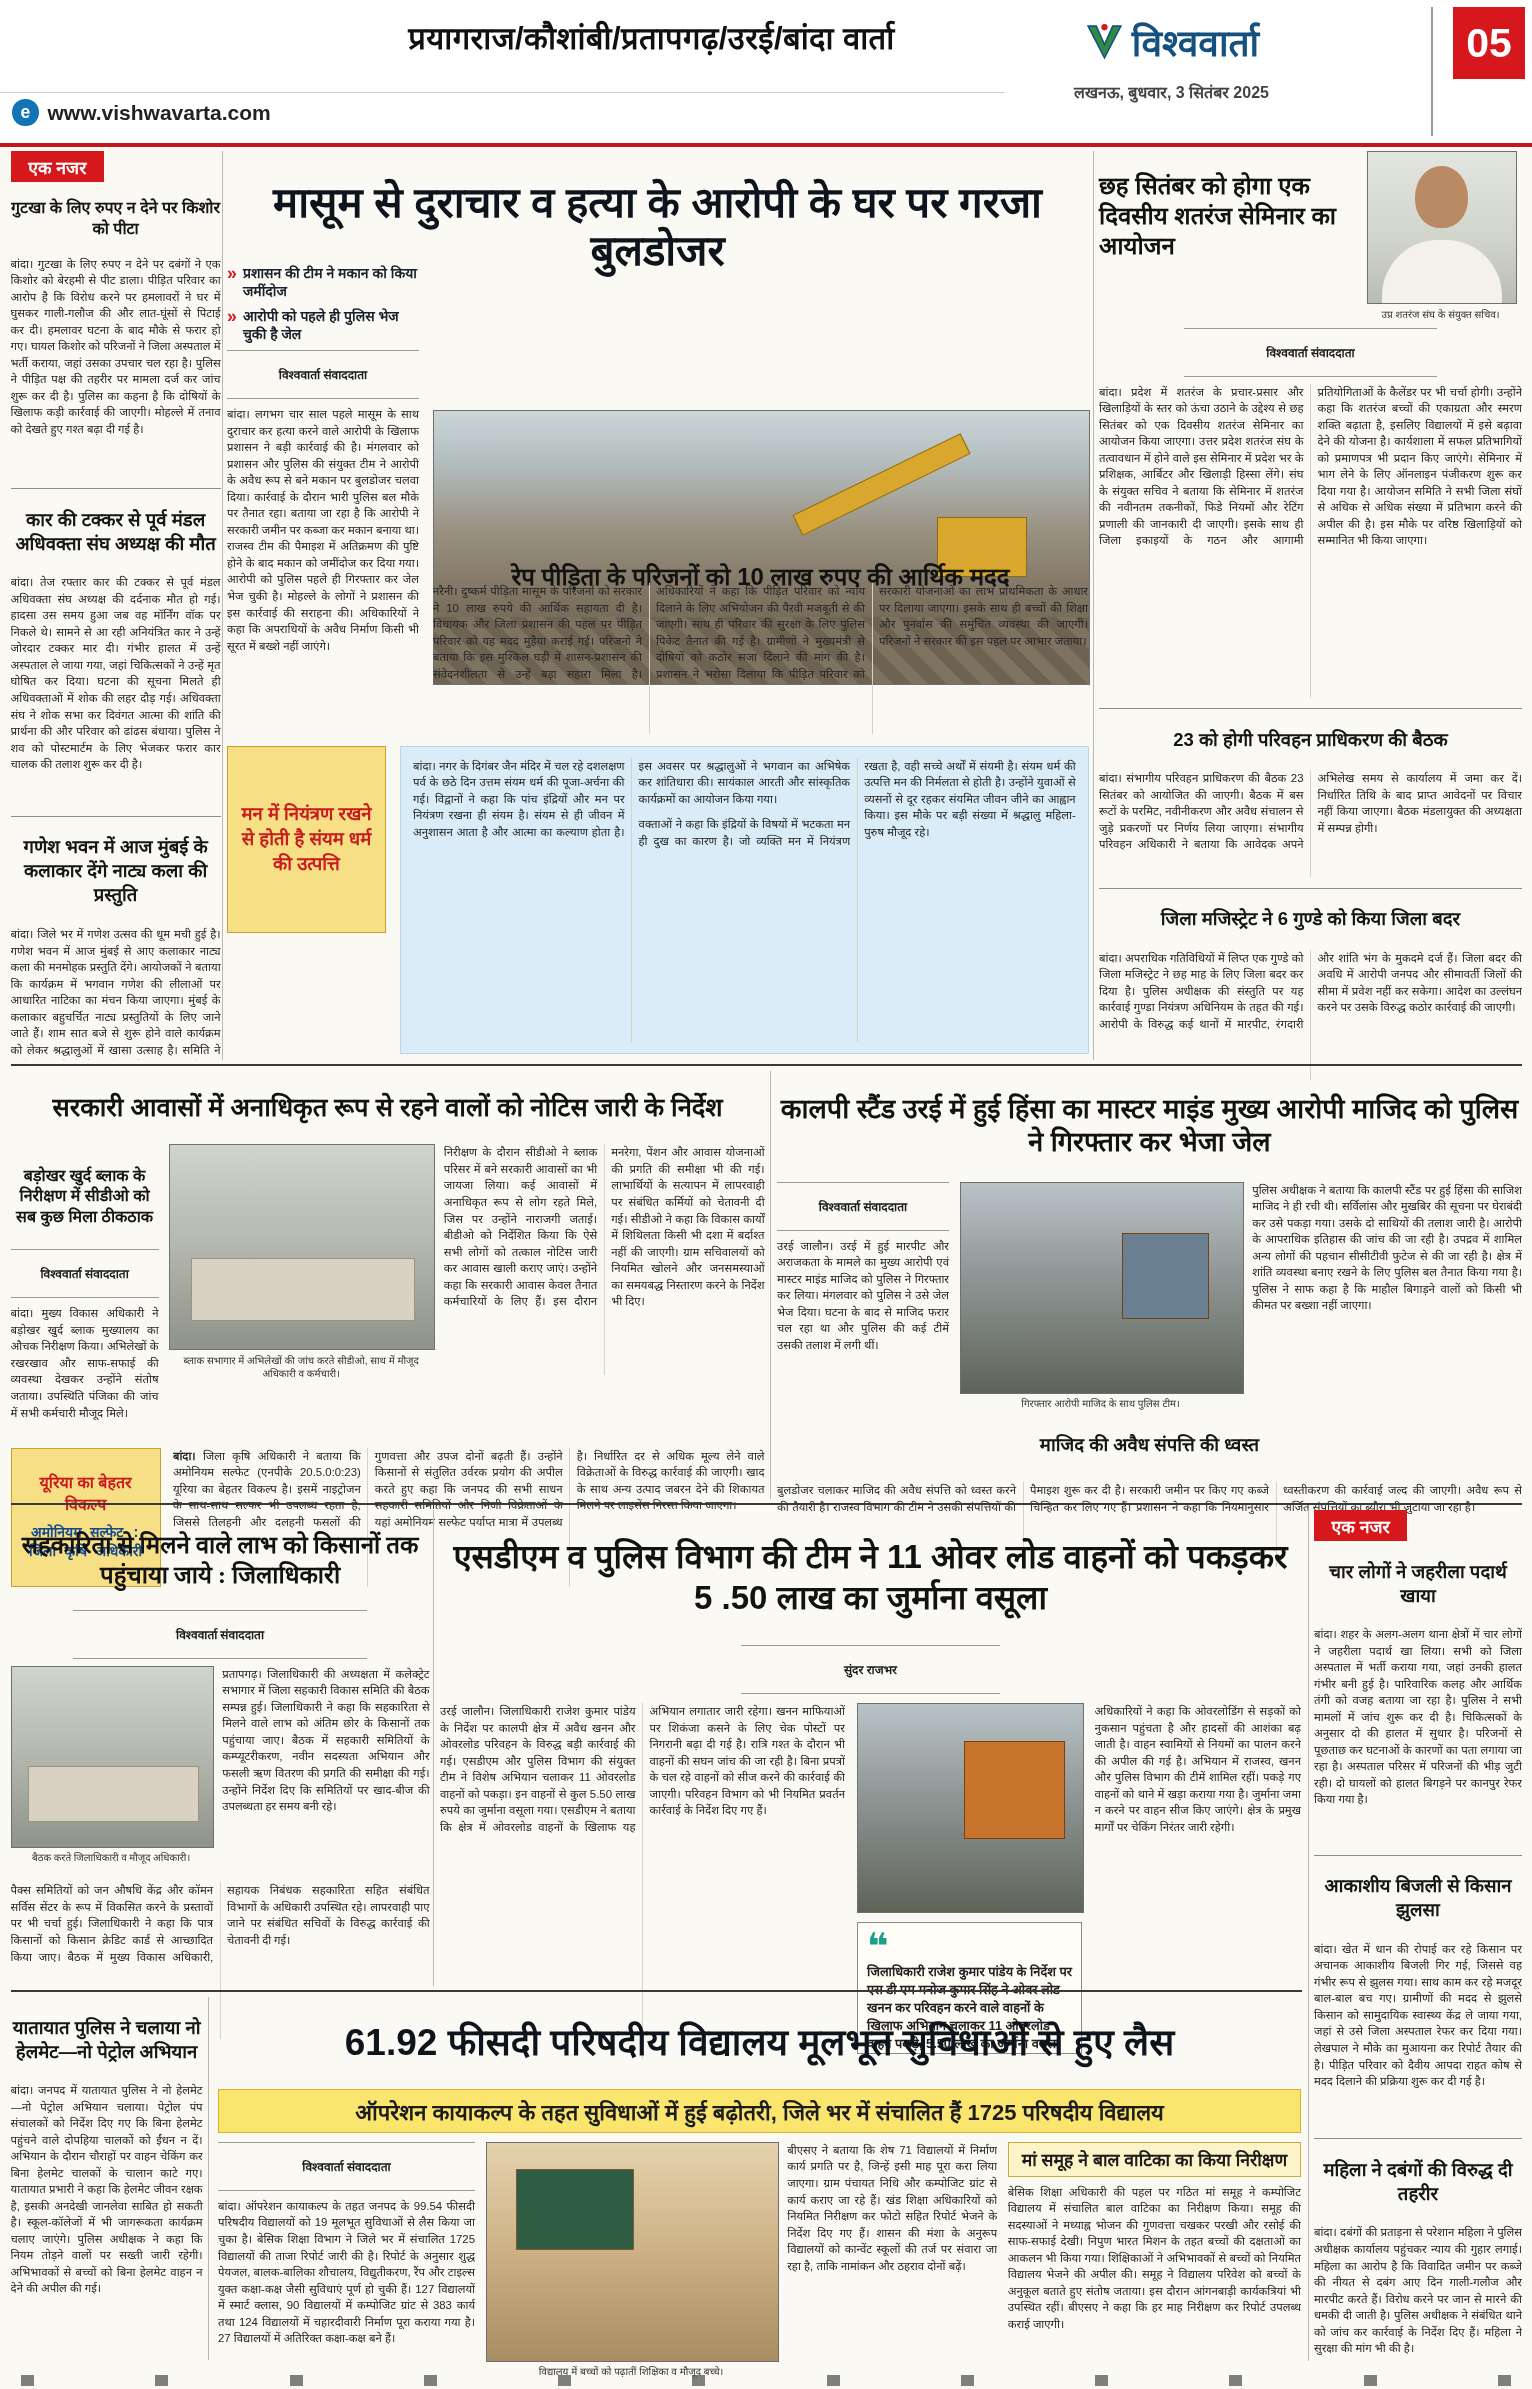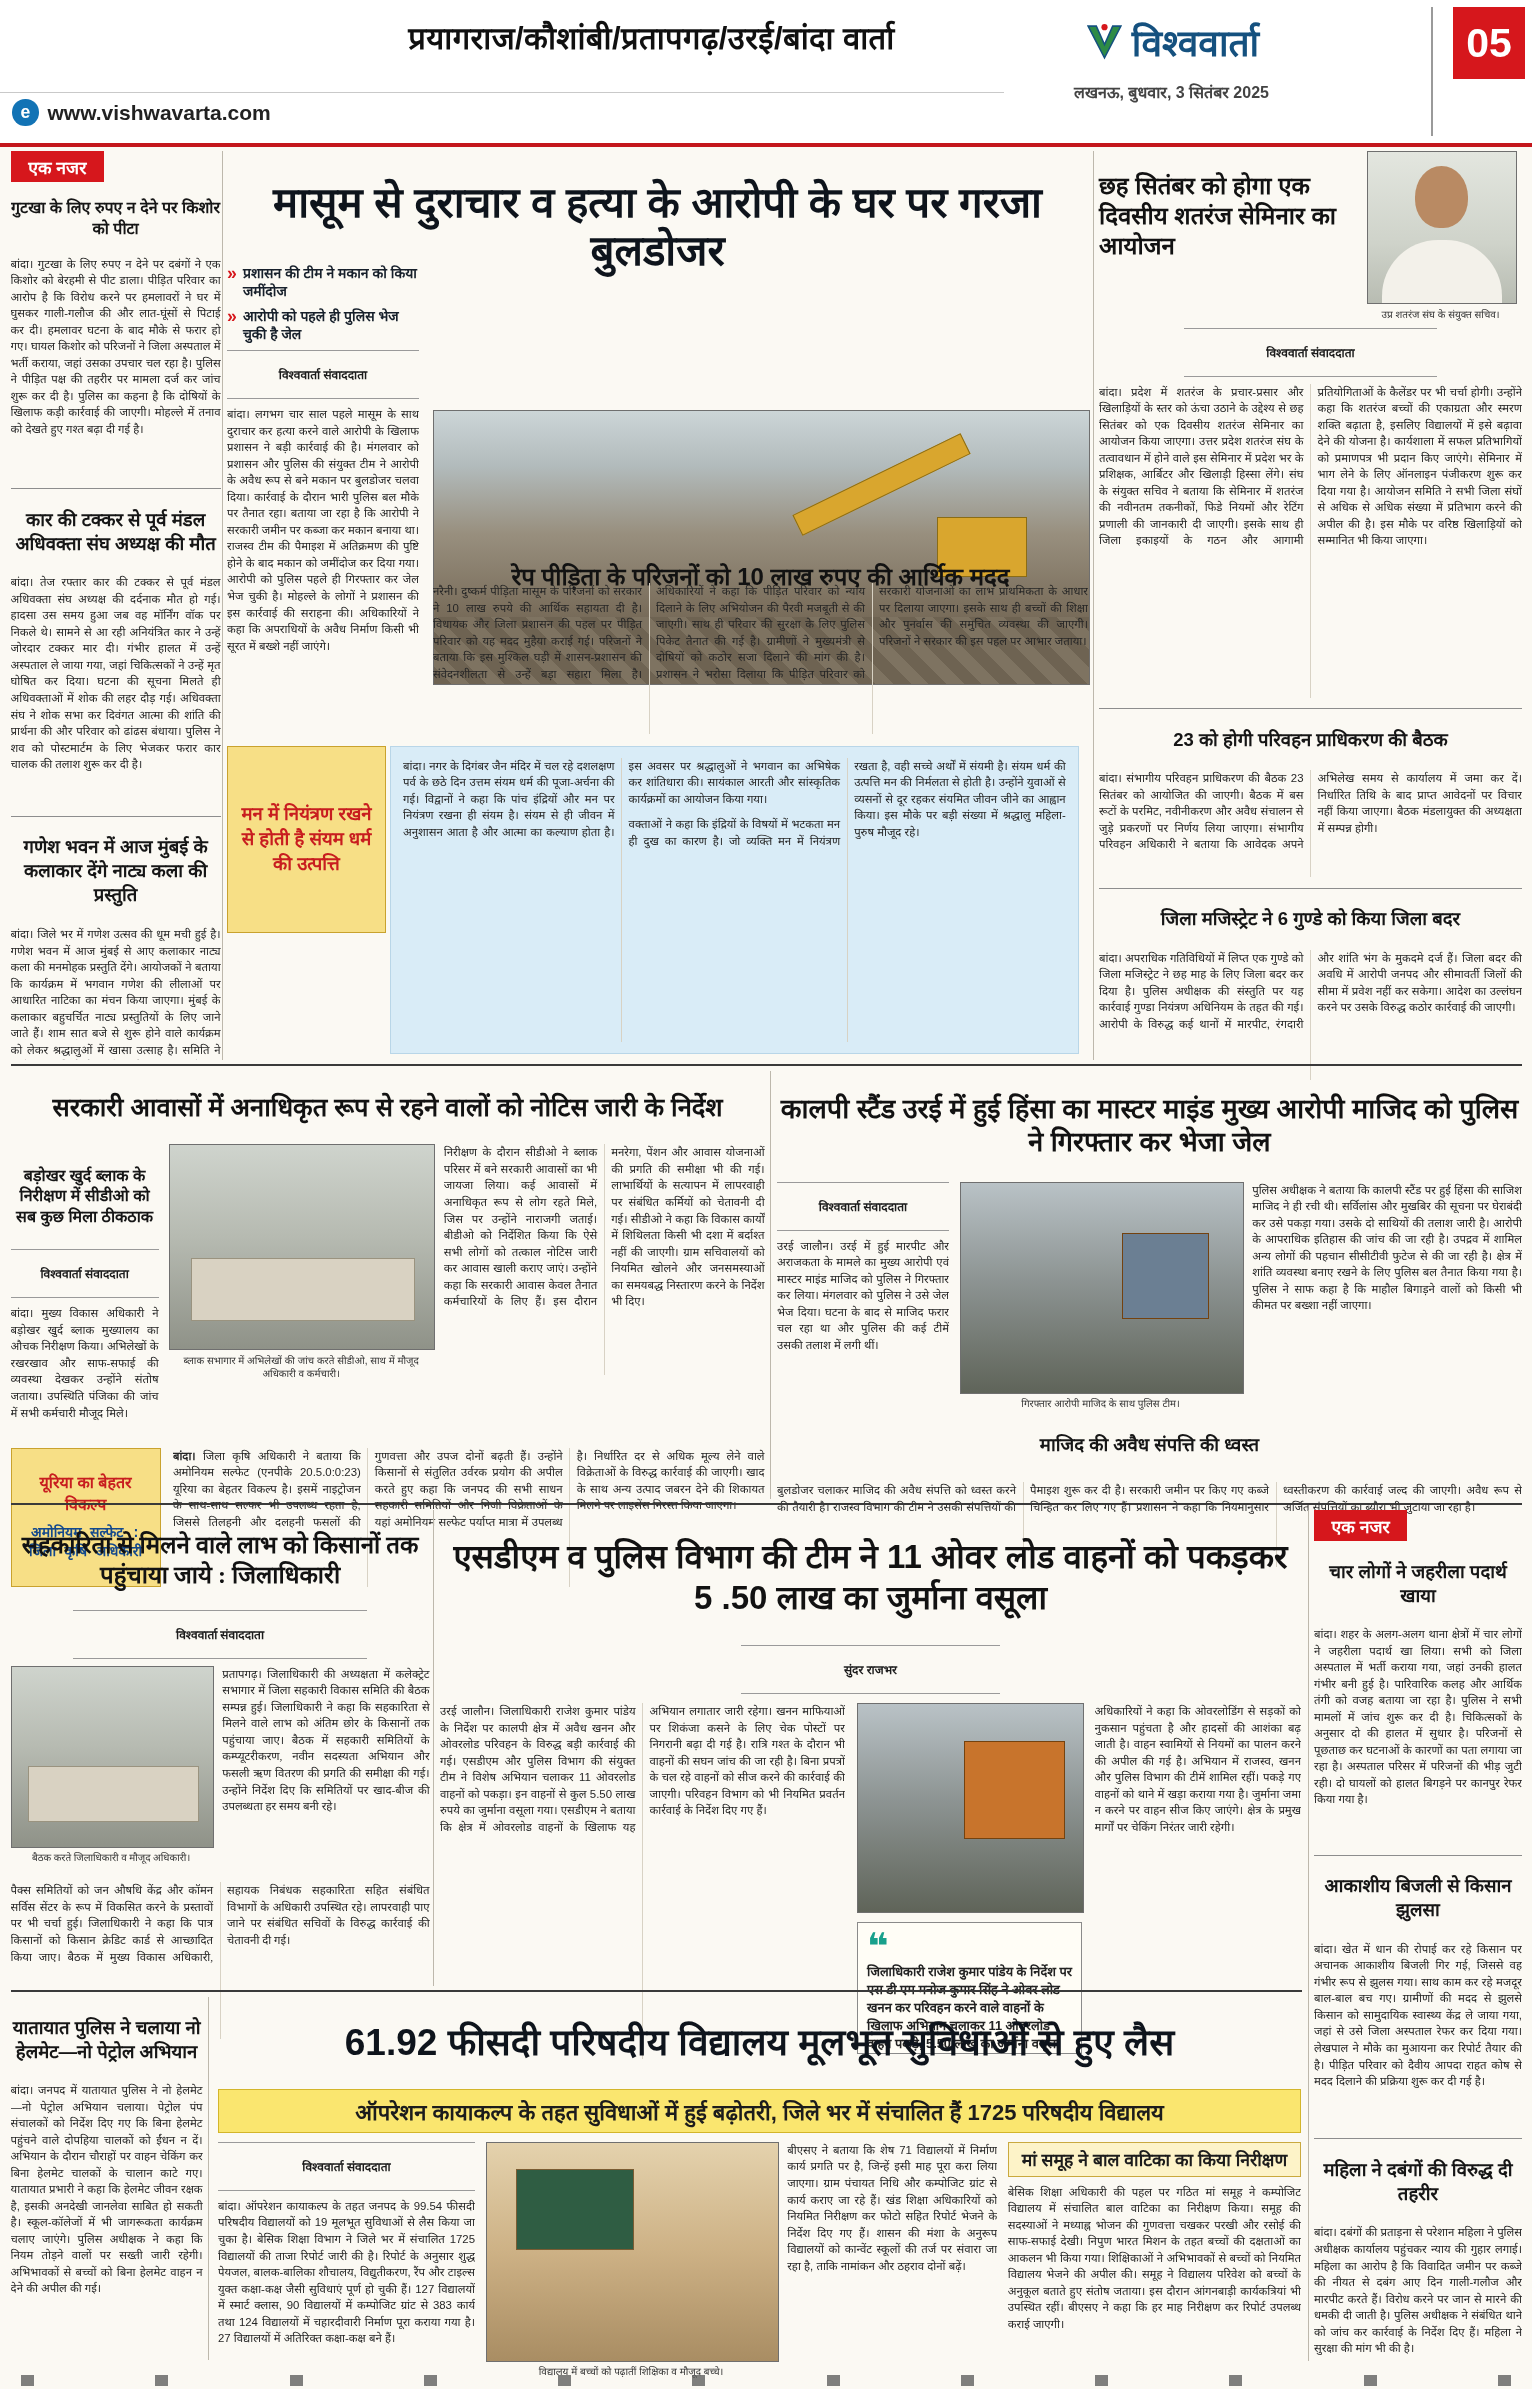--- a/index.html
+++ b/index.html
@@ -128,21 +128,21 @@
       <div class="demo-arm"></div>
       <div class="demo-cab"></div>
       <div class="demo-rubble"></div>
     </div>
     <h2 class="abs hl-md" style="left:206px;top:391px;width:655px;">रेप पीड़िता के परिजनों को 10 लाख रुपए की आर्थिक मदद</h2>
     <p class="abs body-txt cols3 clip" style="left:206px;top:432px;width:655px;height:151px;margin:0;">नरैनी। दुष्कर्म पीड़िता मासूम के परिजनों को सरकार ने 10 लाख रुपये की आर्थिक सहायता दी है। विधायक और जिला प्रशासन की पहल पर पीड़ित परिवार को यह मदद मुहैया कराई गई। परिजनों ने बताया कि इस मुश्किल घड़ी में शासन-प्रशासन की संवेदनशीलता से उन्हें बड़ा सहारा मिला है। अधिकारियों ने कहा कि पीड़ित परिवार को न्याय दिलाने के लिए अभियोजन की पैरवी मजबूती से की जाएगी। साथ ही परिवार की सुरक्षा के लिए पुलिस पिकेट तैनात की गई है। ग्रामीणों ने मुख्यमंत्री से दोषियों को कठोर सजा दिलाने की मांग की है। प्रशासन ने भरोसा दिलाया कि पीड़ित परिवार को सरकारी योजनाओं का लाभ प्राथमिकता के आधार पर दिलाया जाएगा। इसके साथ ही बच्चों की शिक्षा और पुनर्वास की समुचित व्यवस्था की जाएगी। परिजनों ने सरकार की इस पहल पर आभार जताया।</p>
 
     <div class="abs yellow-box" style="left:0;top:595px;width:159px;height:187px;box-sizing:border-box;">
       <span class="yb-red">मन में नियंत्रण रखने से होती है संयम धर्म की उत्पत्ति</span>
     </div>
-    <div class="abs blue-block clip" style="left:163px;top:595px;width:689px;height:308px;box-sizing:border-box;padding-left:12px;">
+    <div class="abs blue-block clip" style="left:173px;top:595px;width:689px;height:308px;box-sizing:border-box;padding-left:12px;">
       <div class="cols3" style="height:100%;">
         <p class="body-txt" style="margin:0 0 8.8px;">बांदा। नगर के दिगंबर जैन मंदिर में चल रहे दशलक्षण पर्व के छठे दिन उत्तम संयम धर्म की पूजा-अर्चना की गई। विद्वानों ने कहा कि पांच इंद्रियों और मन पर नियंत्रण रखना ही संयम है। संयम से ही जीवन में अनुशासन आता है और आत्मा का कल्याण होता है। इस अवसर पर श्रद्धालुओं ने भगवान का अभिषेक कर शांतिधारा की। सायंकाल आरती और सांस्कृतिक कार्यक्रमों का आयोजन किया गया।</p>
         <p class="body-txt" style="margin:0;">वक्ताओं ने कहा कि इंद्रियों के विषयों में भटकता मन ही दुख का कारण है। जो व्यक्ति मन में नियंत्रण रखता है, वही सच्चे अर्थों में संयमी है। संयम धर्म की उत्पत्ति मन की निर्मलता से होती है। उन्होंने युवाओं से व्यसनों से दूर रहकर संयमित जीवन जीने का आह्वान किया। इस मौके पर बड़ी संख्या में श्रद्धालु महिला-पुरुष मौजूद रहे।</p>
       </div>
     </div>
   </section>
 
   <section class="abs" style="left:1099px;top:151px;width:423px;height:909px;">
     <article>
       <div style="display:flex;gap:10.6px;">

